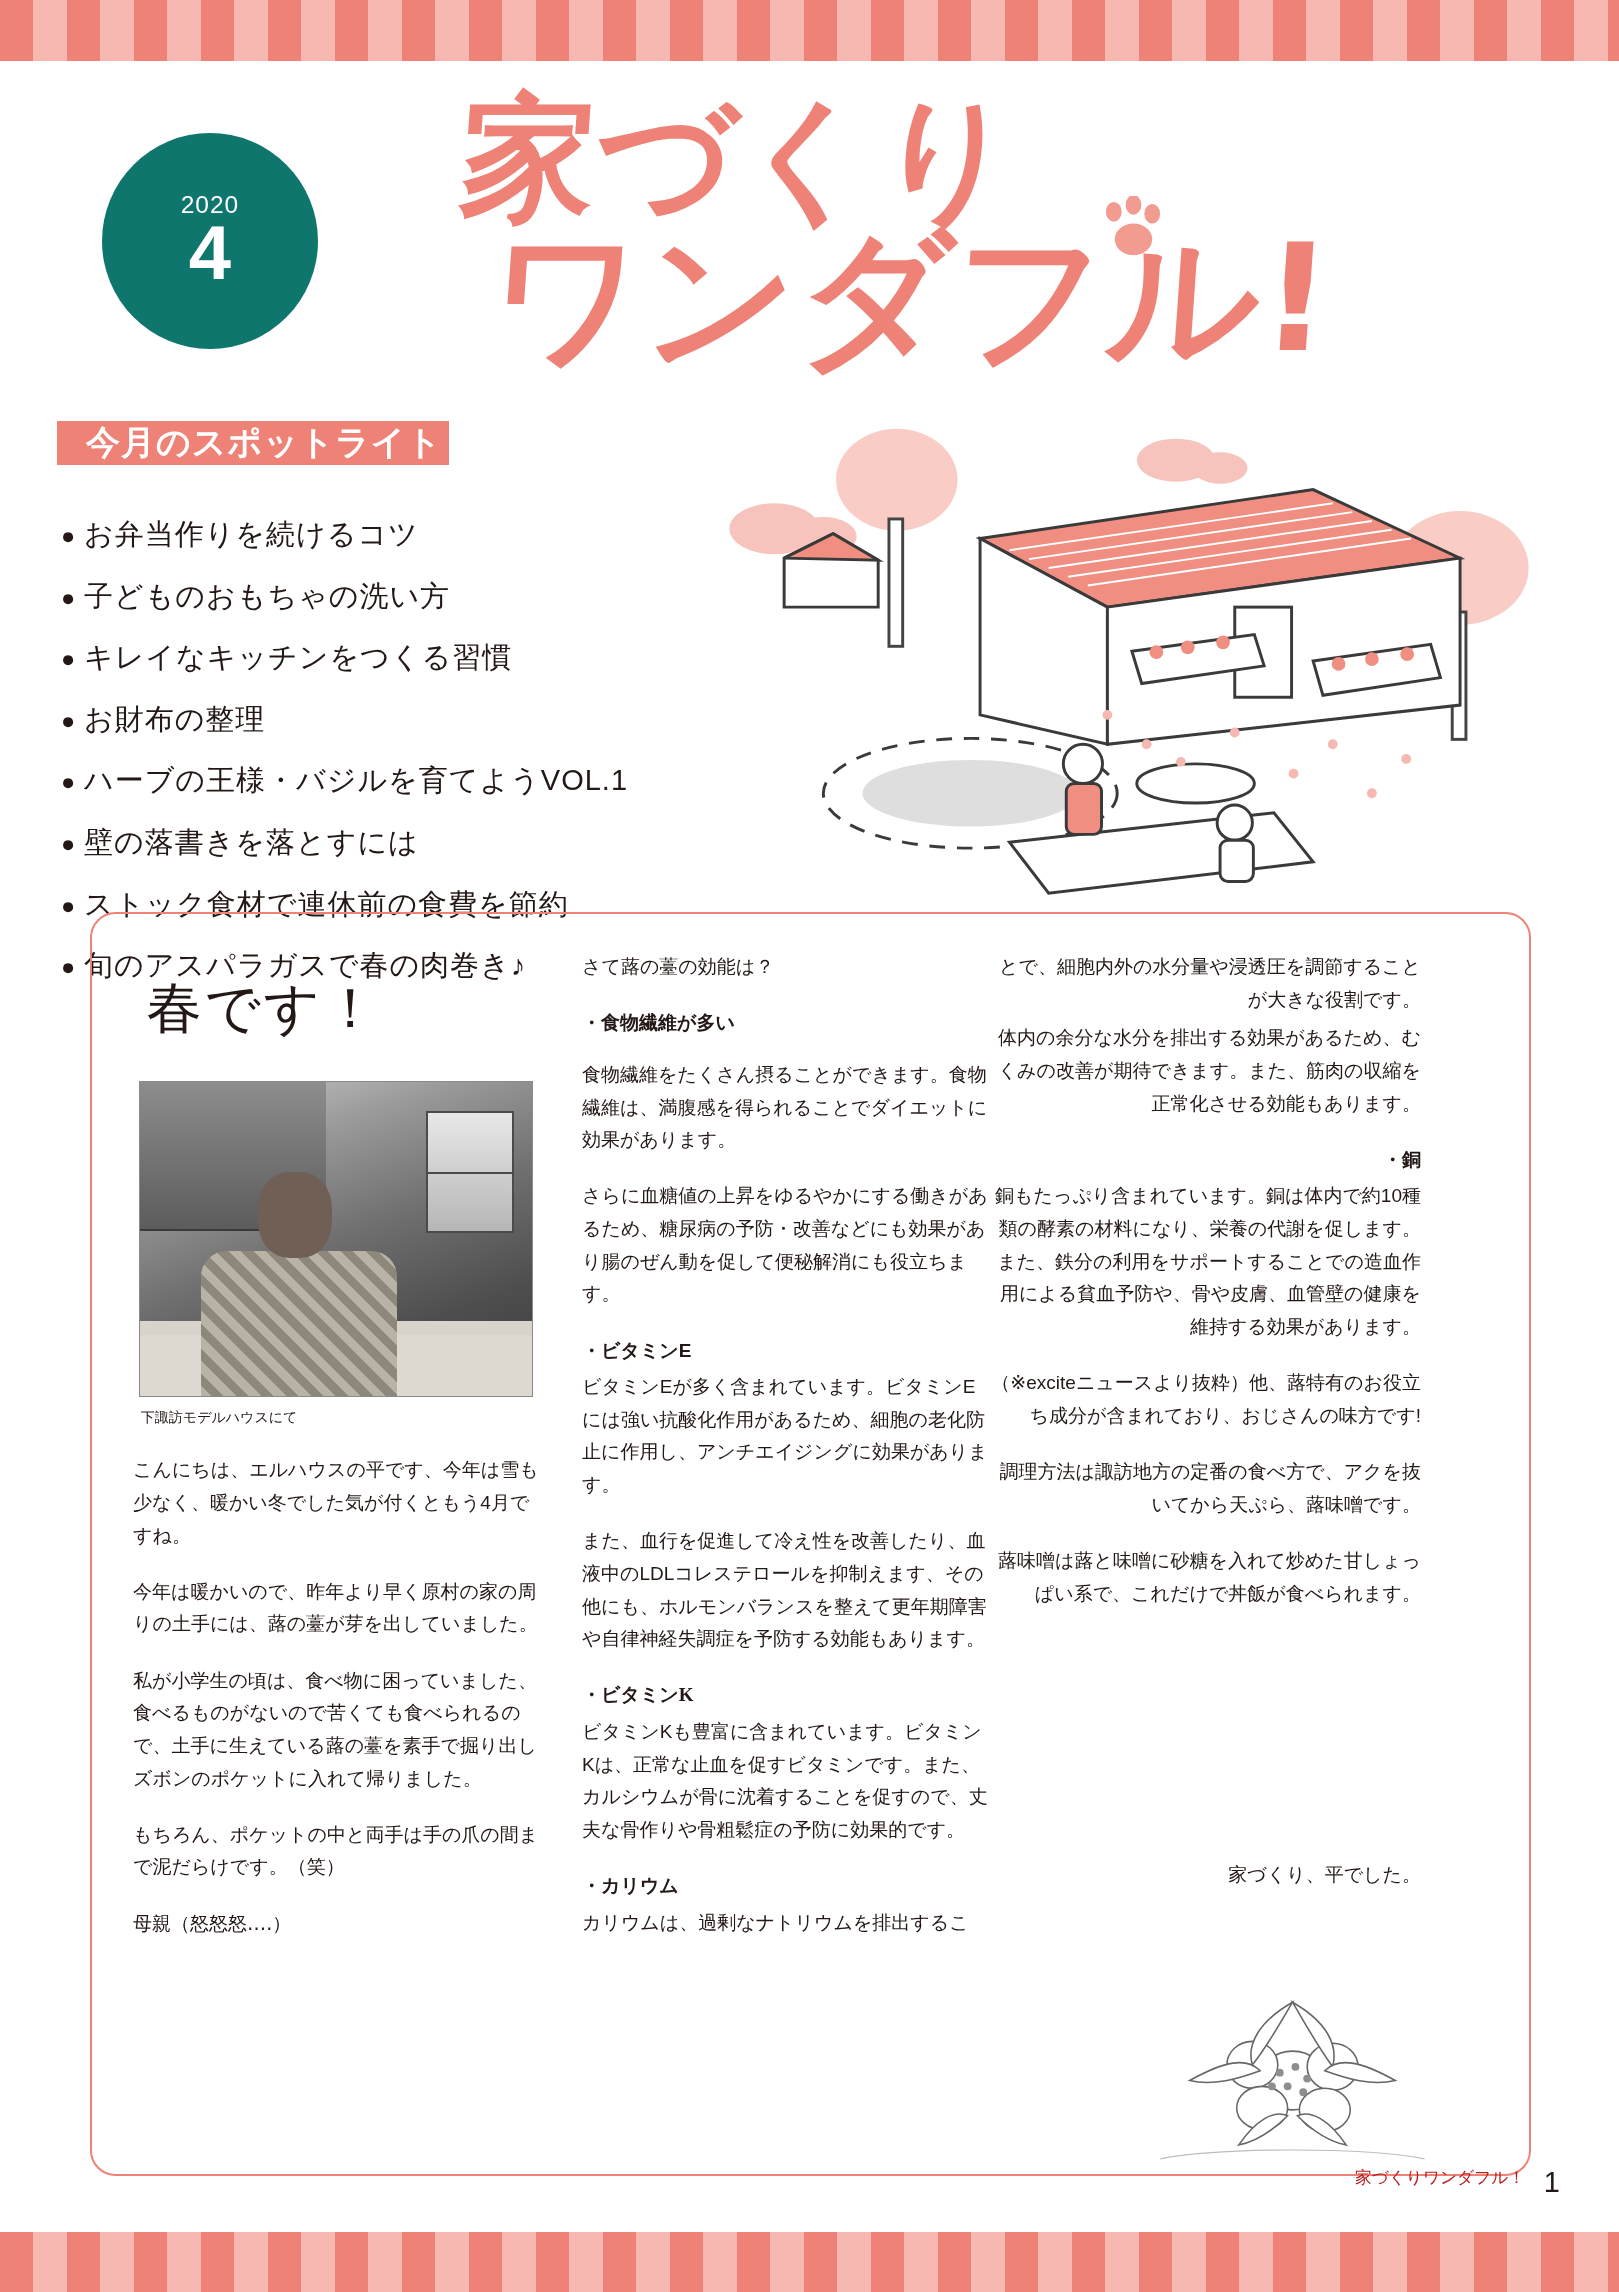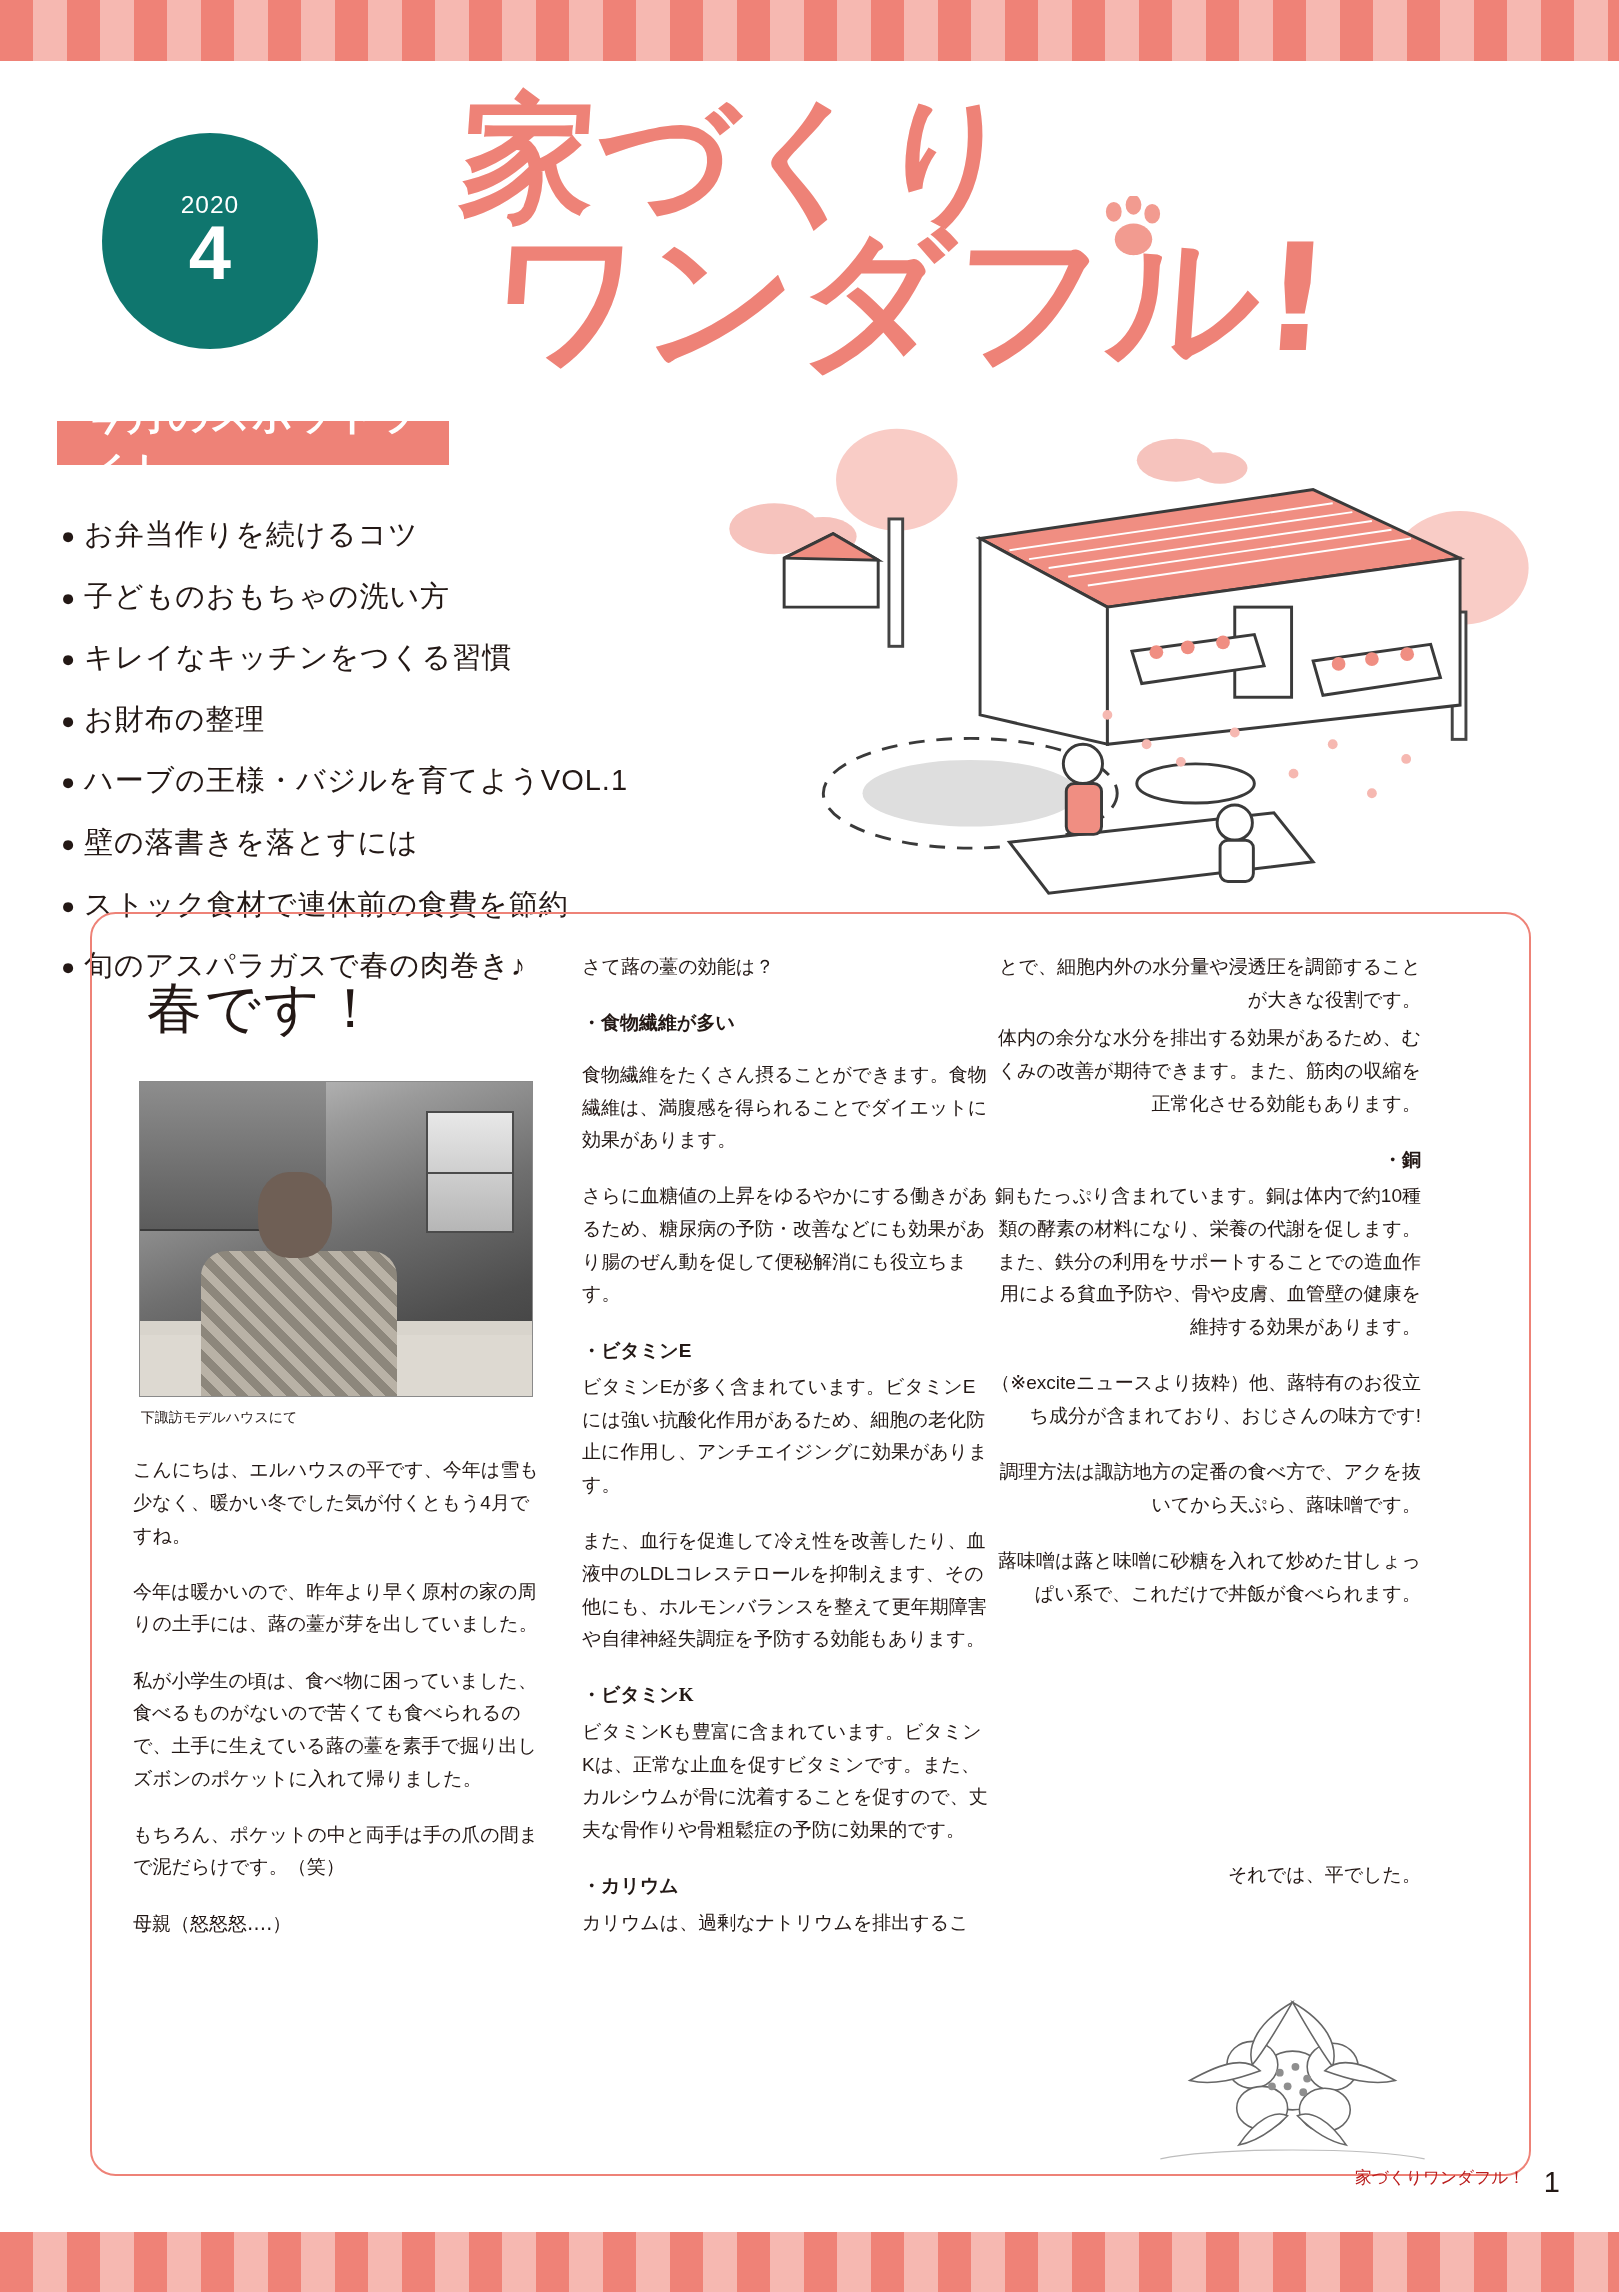--- a/index.html
+++ b/index.html
@@ -48,21 +48,21 @@
     line-height:1.0;margin-top:-5.9px;margin-left:29px;
     transform:skewX(-4deg);
   }
   .paw{
     position:absolute;left:1098px;top:196px;width:69px;height:69px;
   }
 
   
   .spotlight-head{
     position:absolute;left:57px;top:421px;width:392px;height:44px;
-    background:#ee8277;color:#fff;font-size:40px;font-weight:bold;
+    background:#ee8277;color:#fff;font-size:34px;font-weight:bold;
     display:flex;align-items:center;padding-left:29px;box-sizing:border-box;
     letter-spacing:1px;
     font-family:Liberation Mono, monospace;
   }
   .spotlight-list{
     position:absolute;left:61px;top:515px;width:686px;
     list-style:none;margin:0;padding:0;
   }
   .spotlight-list li{
     font-size:29px;font-weight:normal;letter-spacing:1px;
@@ -277,21 +277,21 @@
 
   <div class="col col-3">
     <p style="margin-bottom:5.9px;">とで、細胞内外の水分量や浸透圧を調節することが大きな役割です。</p>
     <p>体内の余分な水分を排出する効果があるため、むくみの改善が期待できます。また、筋肉の収縮を正常化させる効能もあります。</p>
     <p class="sub" style="margin-bottom:3.9px;">・銅</p>
     <p>銅もたっぷり含まれています。銅は体内で約10種類の酵素の材料になり、栄養の代謝を促します。また、鉄分の利用をサポートすることでの造血作用による貧血予防や、骨や皮膚、血管壁の健康を維持する効果があります。</p>
     <p>（※exciteニュースより抜粋）他、蕗特有のお役立ち成分が含まれており、おじさんの味方です!</p>
     <p>調理方法は諏訪地方の定番の食べ方で、アクを抜いてから天ぷら、蕗味噌です。</p>
     <p>蕗味噌は蕗と味噌に砂糖を入れて炒めた甘しょっぱい系で、これだけで丼飯が食べられます。</p>
     <div style="height:225px;"></div>
-    <p>それでは、平でした。</p>
+    <p>家づくり、平でした。</p>
   </div>
 
   <svg class="flower" viewBox="0 0 330 240">
     <g fill="#ffffff" stroke="#666" stroke-width="1.6">
       <ellipse cx="165" cy="120" rx="34" ry="30"></ellipse>
       <ellipse cx="124" cy="104" rx="26" ry="24"></ellipse>
       <ellipse cx="206" cy="106" rx="26" ry="24"></ellipse>
       <ellipse cx="134" cy="148" rx="26" ry="22"></ellipse>
       <ellipse cx="198" cy="150" rx="26" ry="22"></ellipse>
       <path d="M165 40 C130 60 118 84 124 104 C140 84 152 62 165 40Z"></path>

